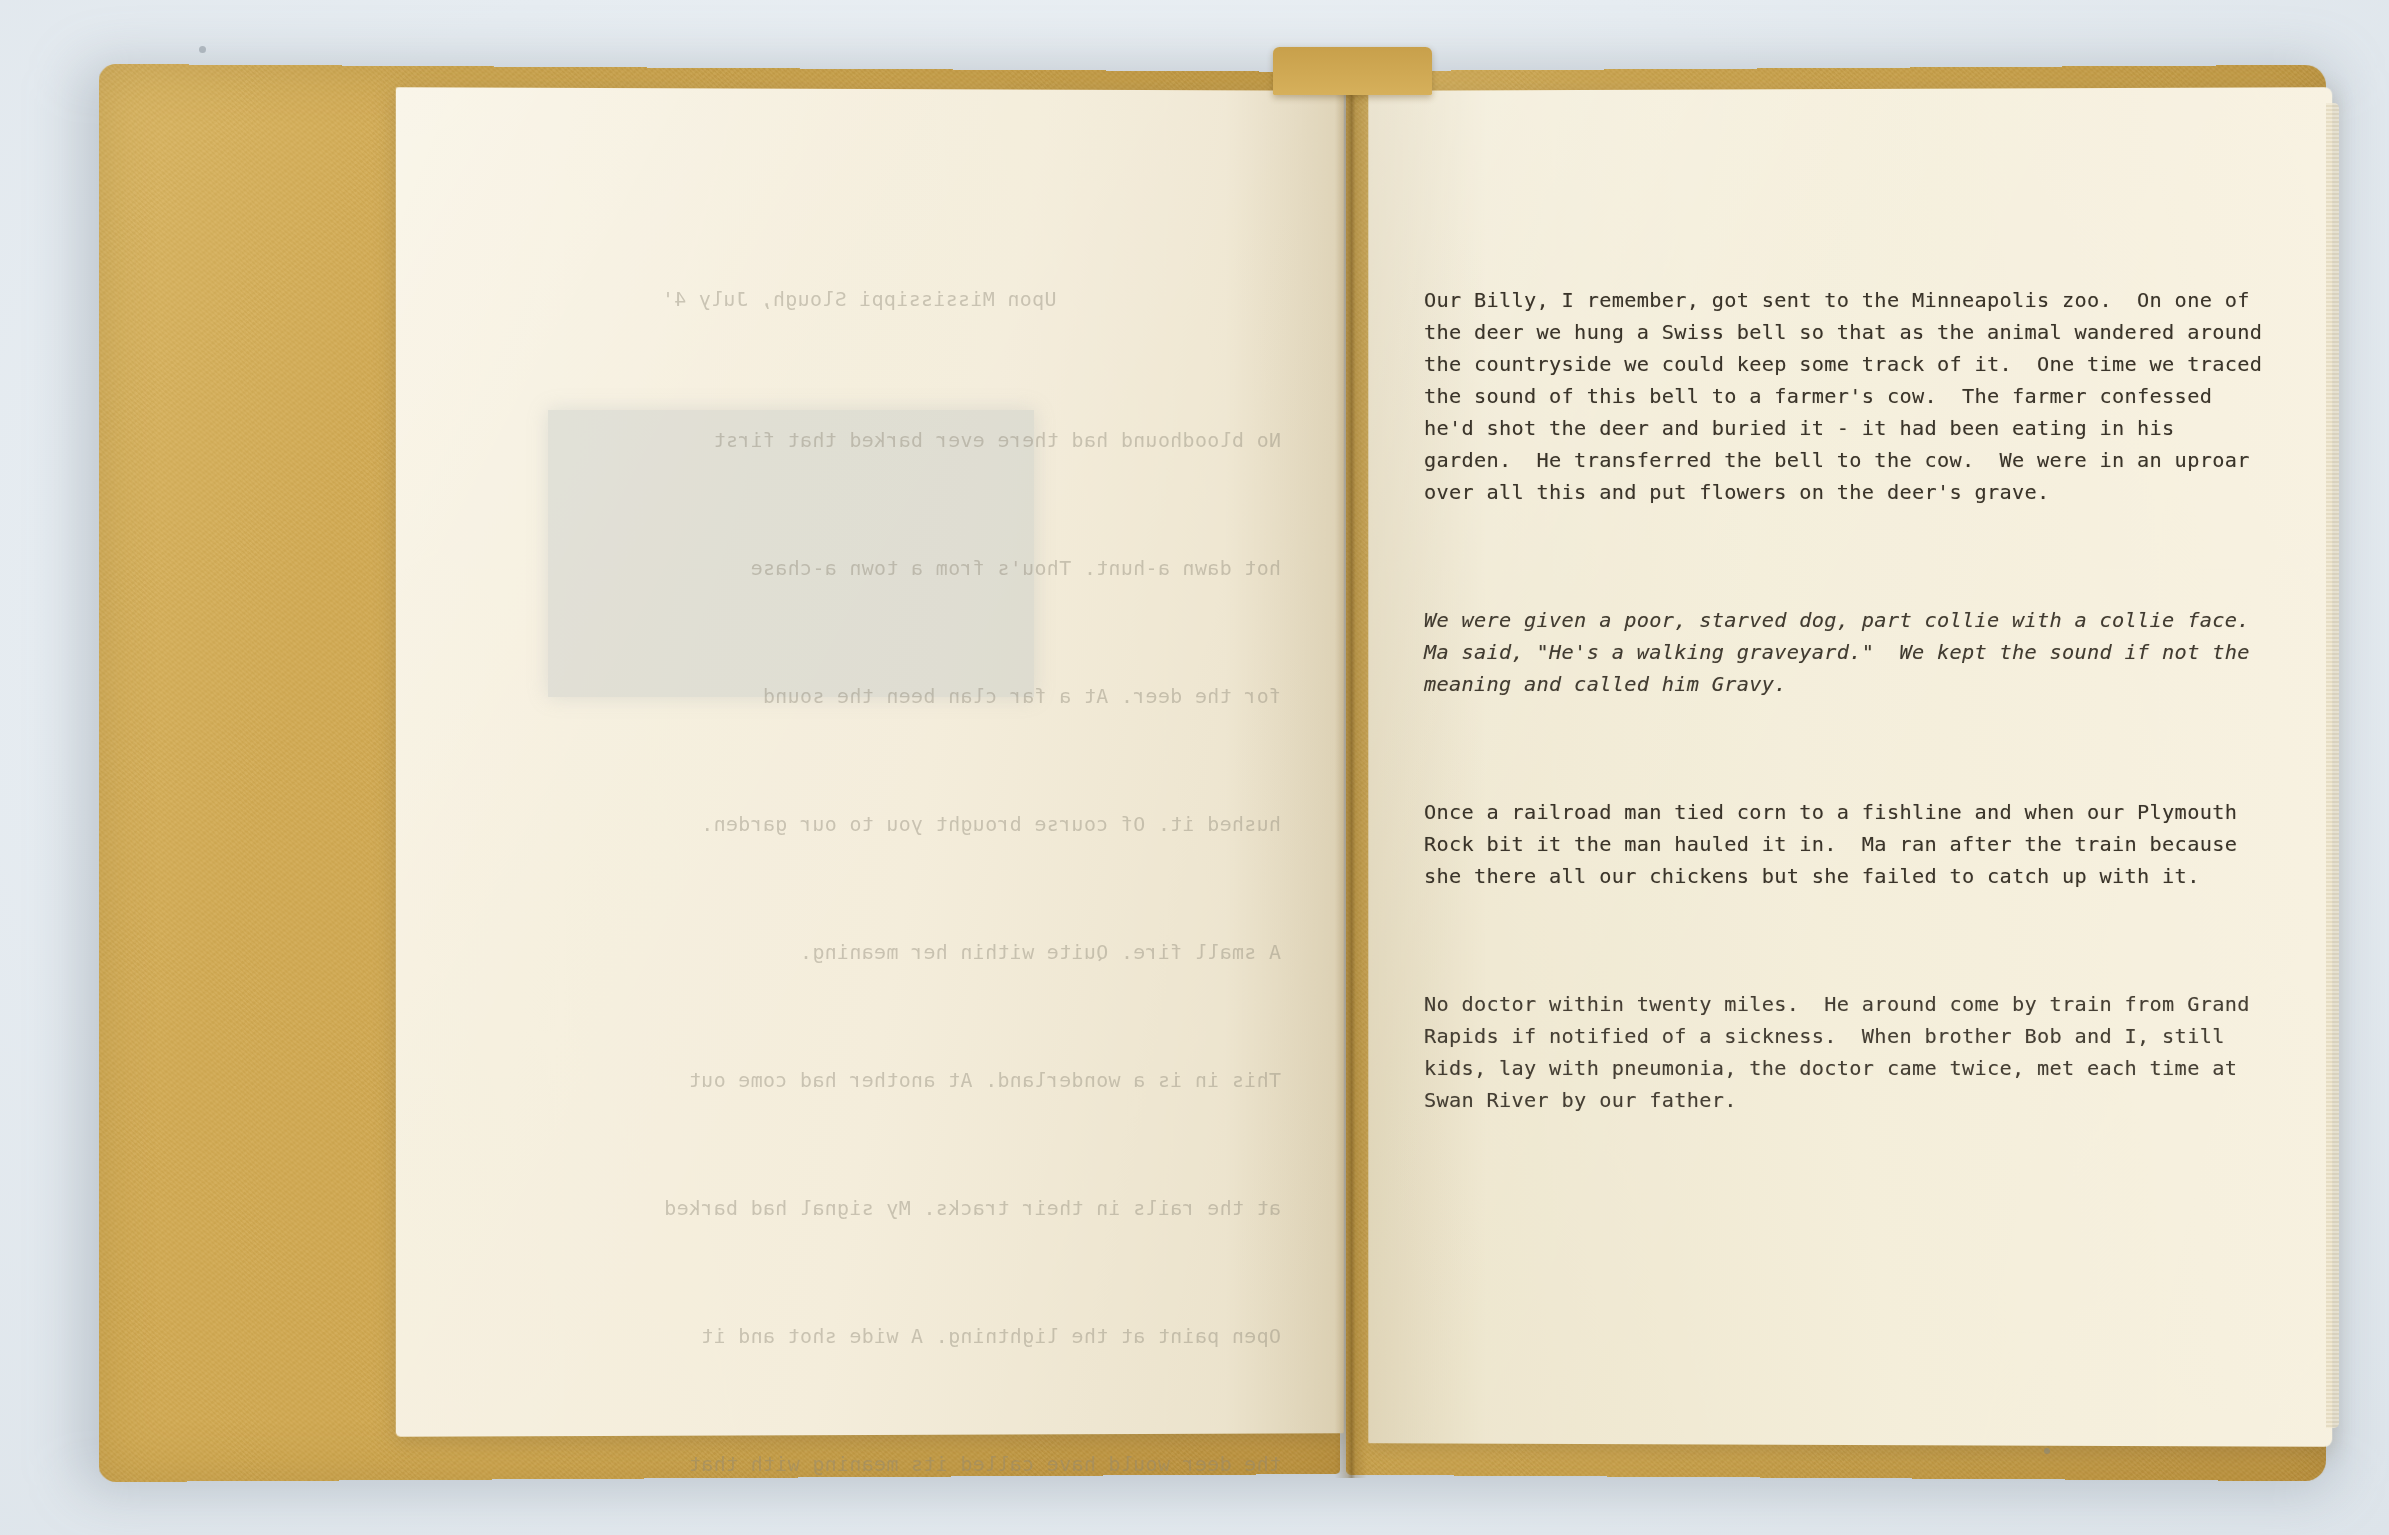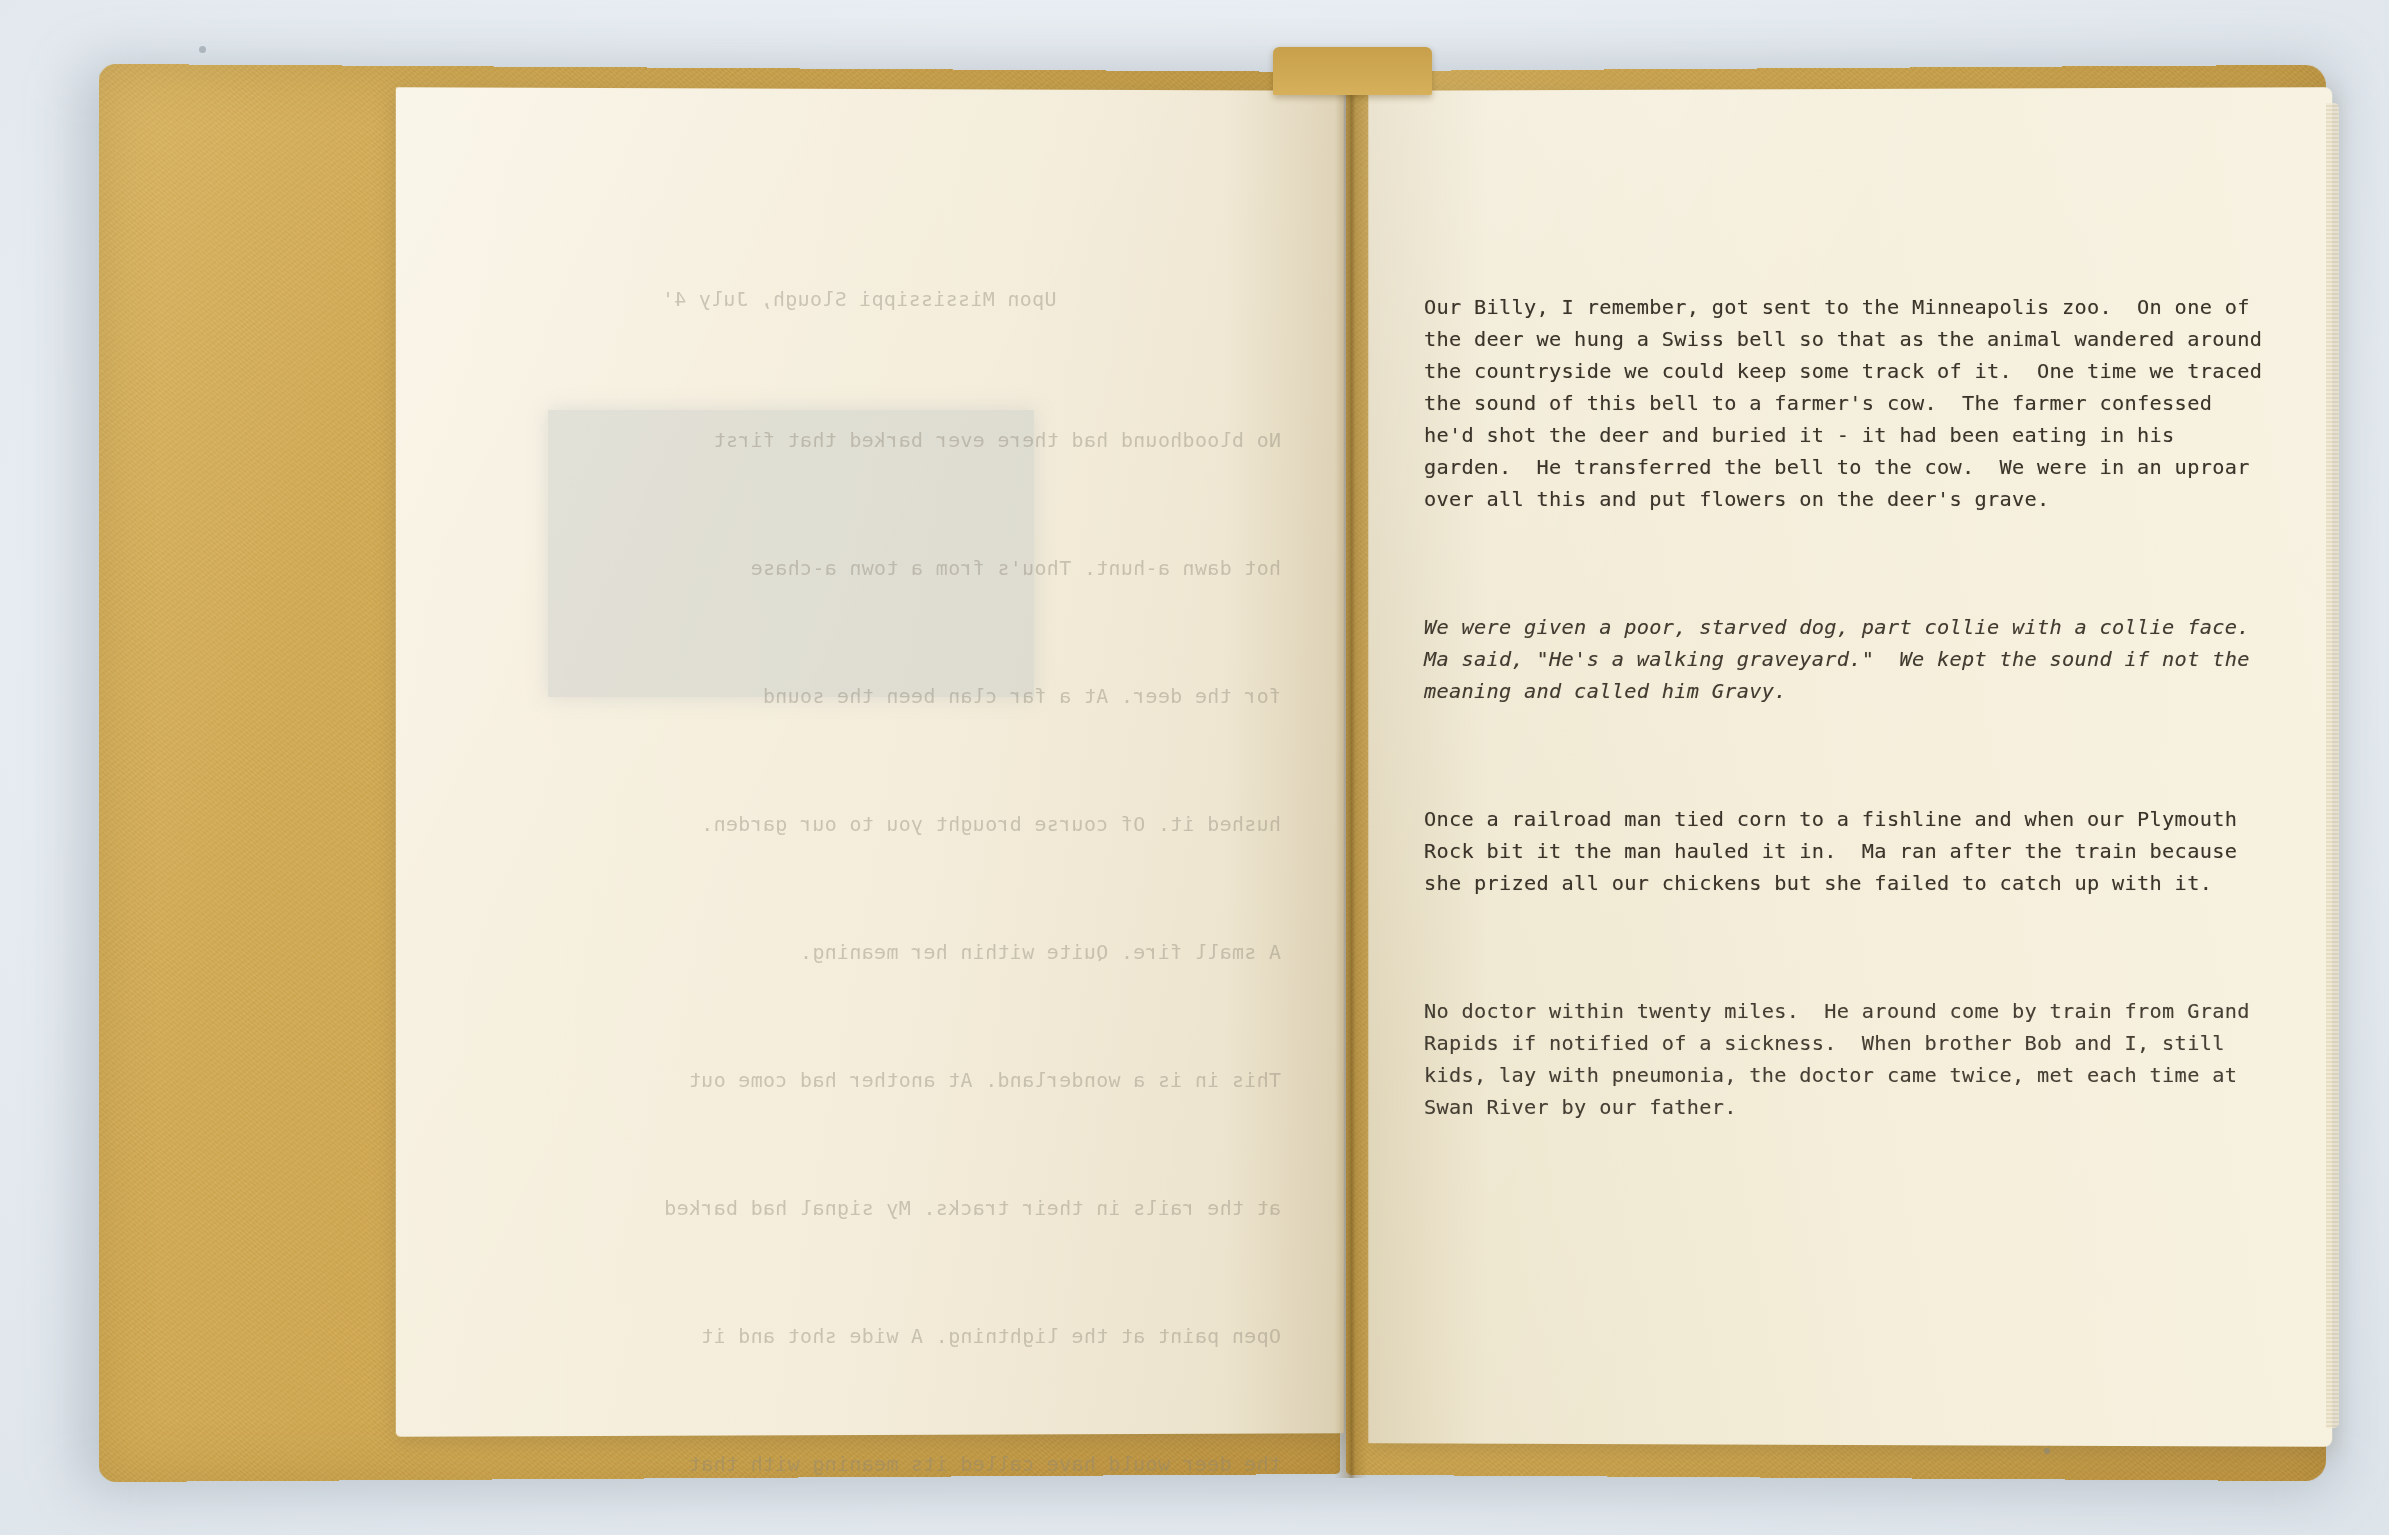--- a/index.html
+++ b/index.html
@@ -155,21 +155,21 @@
       #efe7d2 0 2.4px, #dfd4b8 2.4px 4px);
     border-radius: 0 4.8px 4.8px 0;
     opacity: 0.75;
     z-index: 4;
   }
 
   
   #recto-text {
     position: absolute;
     left: 1322px;
-    top: 159px;
+    top: 152px;
     width: 844px;
     color: #3a342a;
     font-family: "DejaVu Sans Mono", monospace;
     font-size: 20.3px;
     line-height: 32px;
     letter-spacing: 0.3px;
     white-space: pre-wrap;
     text-shadow: 0 0 0.8px rgba(60,52,38,0.35);
     z-index: 5;
   }
@@ -275,21 +275,21 @@
       
     </div>
 
     <div class="page" id="page-right">
       <div class="sheen"></div>
     </div>
 
     <div id="recto-text">
       <p>Our Billy, I remember, got sent to the Minneapolis zoo.  On one of the deer we hung a Swiss bell so that as the animal wandered around the countryside we could keep some track of it.  One time we traced the sound of this bell to a farmer's cow.  The farmer confessed he'd shot the deer and buried it - it had been eating in his garden.  He transferred the bell to the cow.  We were in an uproar over all this and put flowers on the deer's grave.</p>
       <p>We were given a poor, starved dog, part collie with a collie face.  Ma said, "He's a walking graveyard."  We kept the sound if not the meaning and called him Gravy.</p>
-      <p>Once a railroad man tied corn to a fishline and when our Plymouth Rock bit it the man hauled it in.  Ma ran after the train because she prized all our chickens but she failed to catch up with it.</p>
+      <p>Once a railroad man tied corn to a fishline and when our Plymouth Rock bit it the man hauled it in.  Ma ran after the train because she there all our chickens but she failed to catch up with it.</p>
       <p>No doctor within twenty miles.  He around come by train from Grand Rapids if notified of a sickness.  When brother Bob and I, still kids, lay with pneumonia, the doctor came twice, met each time at Swan River by our father.</p>
     </div>
 
     <div id="spine"></div>
     <div id="spine-top-tab"></div>
 
   </div>
 </div>
 
 

